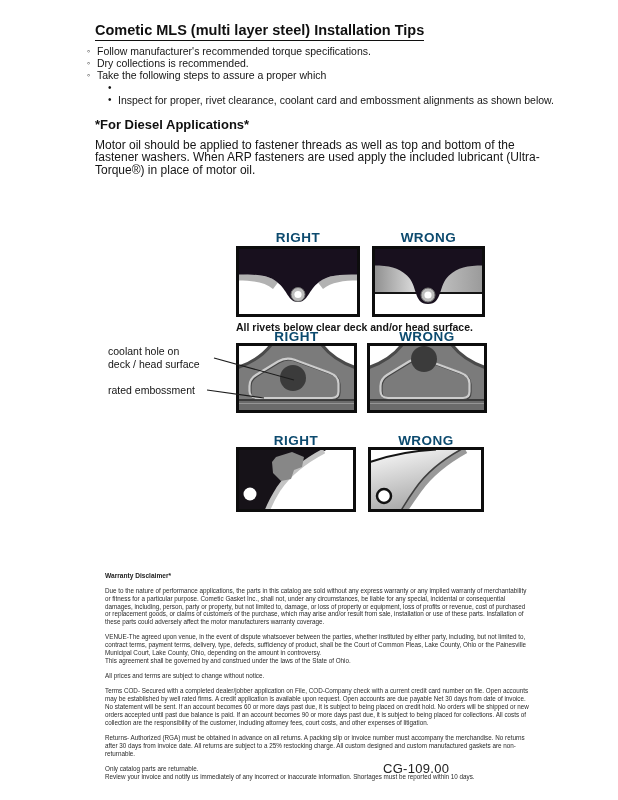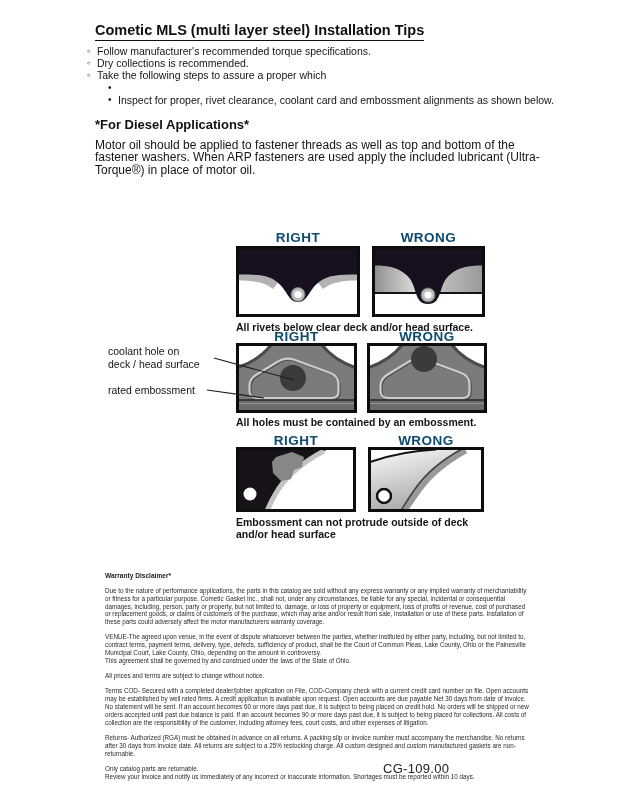--- a/index.html
+++ b/index.html
@@ -172,21 +172,20 @@
       <path d="M35,2 C28,11 16,19.5 2,24.5" fill="none" stroke="#4a4a4a" stroke-width="3"></path>
       <path d="M118,2 H85 C92,11 104,19.5 118,24.5 Z" fill="#ffffff"></path>
       <path d="M85,2 C92,11 104,19.5 118,24.5" fill="none" stroke="#4a4a4a" stroke-width="3"></path>
       <path d="M22,55.8 C17,55.8 14.5,52.8 14.5,48.8 L14.5,43.8 C14.5,39.3 17,35.3 21,32.8 L43,19.3 C48,16.3 54,15.6 59.5,17.6 L94,30.3 C100,32.5 103.5,36.3 103.5,41.3 L103.5,49.3 C103.5,53.3 101,55.8 97,55.8 Z" fill="none" stroke="#454545" stroke-width="2.2"></path>
       <path d="M21,55 C16,55 13.5,52 13.5,48 L13.5,43 C13.5,38.5 16,34.5 20,32 L42,18.5 C47,15.5 53,14.8 58.5,16.8 L93,29.5 C99,31.7 102.5,35.5 102.5,40.5 L102.5,48.5 C102.5,52.5 100,55 96,55 Z" fill="none" stroke="#cdcdcd" stroke-width="2.2"></path>
       <circle cx="57" cy="16" r="13" fill="#3b3b3b"></circle>
       <rect x="1.5" y="1.5" width="117" height="67" fill="none" stroke="#0d0d0d" stroke-width="3"></rect>
     </svg>
   </div>
 
-  <div class="diag-caption" style="left:236px; top:416px; width:280px;">All holes must be contained by an embossment.</div>
 
   <div class="diag-label" style="left:236px; top:433px; width:120px;">RIGHT</div>
   <div class="diag-label" style="left:368px; top:433px; width:116px;">WRONG</div>
 
   <div class="diag-img" style="left:236px; top:447px;">
     <svg width="120" height="65" viewBox="0 0 120 65" aria-hidden="true">
       <rect width="120" height="65" fill="#ffffff"></rect>
       <path d="M2,2 H92 C72,12 56,25 45,41 C39,51 35.5,58 33.5,63 H2 Z" fill="#161218"></path>
       <path d="M88,4 C69,14 53,26.5 42.5,42 C36.5,51.5 33.5,58 31.5,63" fill="none" stroke="#c3c3c3" stroke-width="5"></path>
       <polygon points="40,10 56,5 68,10 66,20 58,23 55,32 45,34 37,26 36,15" fill="#878787"></polygon>
@@ -206,22 +205,20 @@
       <rect width="116" height="65" fill="#ffffff"></rect>
       <path d="M97,2 C79,12 61,26 49.5,42 C41.5,53 37,60 34.5,64" fill="none" stroke="#999999" stroke-width="9"></path>
       <path d="M2,15 C22,8 47,3.5 68,2.5 L93,2.5 C75,12.5 58,26 47,42 C39.5,52.5 35.5,59.5 33,63.5 L2,63.5 Z" fill="url(#g3)"></path>
       <path d="M2,15 C22,8 47,3.5 68,2.5" fill="none" stroke="#141414" stroke-width="2"></path>
       <path d="M93,2.5 C75,12.5 58,26 47,42 C39.5,52.5 35.5,59.5 33,63.5" fill="none" stroke="#3f3f3f" stroke-width="1.5"></path>
       <circle cx="16" cy="49" r="7" fill="#ffffff" stroke="#111111" stroke-width="2.5"></circle>
       <rect x="1.5" y="1.5" width="113" height="62" fill="none" stroke="#0d0d0d" stroke-width="3"></rect>
     </svg>
   </div>
 
-  <div class="diag-caption prewrap" style="left:236px; top:516px; width:280px;">Embossment can not protrude outside of deck
-and/or head surface</div>
 
   <div class="disclaimer">
     <h3>Warranty Disclaimer*</h3>
     <p>Due to the nature of performance applications, the parts in this catalog are sold without any express warranty or any implied warranty of merchantability or fitness for a particular purpose.  Cometic Gasket Inc., shall not, under any circumstances, be liable for any special, incidental or consequential damages, including, person, party or property, but not limited to, damage, or loss of property or equipment, loss of profits or revenue, cost of purchased or replacement goods, or claims of customers of the purchase, which may arise and/or result from sale, installation or use of these parts.  Installation of these parts could adversely affect the motor manufacturers warranty coverage.</p>
     <p>VENUE-The agreed upon venue, in the event of dispute whatsoever between the parties, whether instituted by either party, including, but not limited to, contract terms, payment terms, delivery, type, defects, sufficiency of product, shall be the Court of Common Pleas, Lake County, Ohio or the Painesville Municipal Court, Lake County, Ohio, depending on the amount in controversy.
 This agreement shall be governed by and construed under the laws of the State of Ohio.</p>
     <p>All prices and terms are subject to change without notice.</p>
     <p>Terms COD- Secured with a completed dealer/jobber application on File, COD-Company check with a current credit card number on file.  Open accounts may be established by well rated firms.  A credit application is available upon request.  Open accounts are due payable Net 30 days from date of invoice.  No statement will be sent.  If an account becomes 60 or more days past due, it is subject to being placed on credit hold.  No orders will be shipped or new orders accepted until past due balance is paid.  If an account becomes 90 or more days past due, it is subject to being placed for collections.  All costs of collection are the responsibility of the customer, including attorney fees, court costs, and other expenses of litigation.</p>
     <p>Returns- Authorized (RGA) must be obtained in advance on all returns.  A packing slip or invoice number must accompany the merchandise.  No returns after 30 days from invoice date.  All returns are subject to a 25% restocking charge.  All custom designed and custom manufactured gaskets are non-returnable.</p>
     <p>Only catalog parts are returnable.

